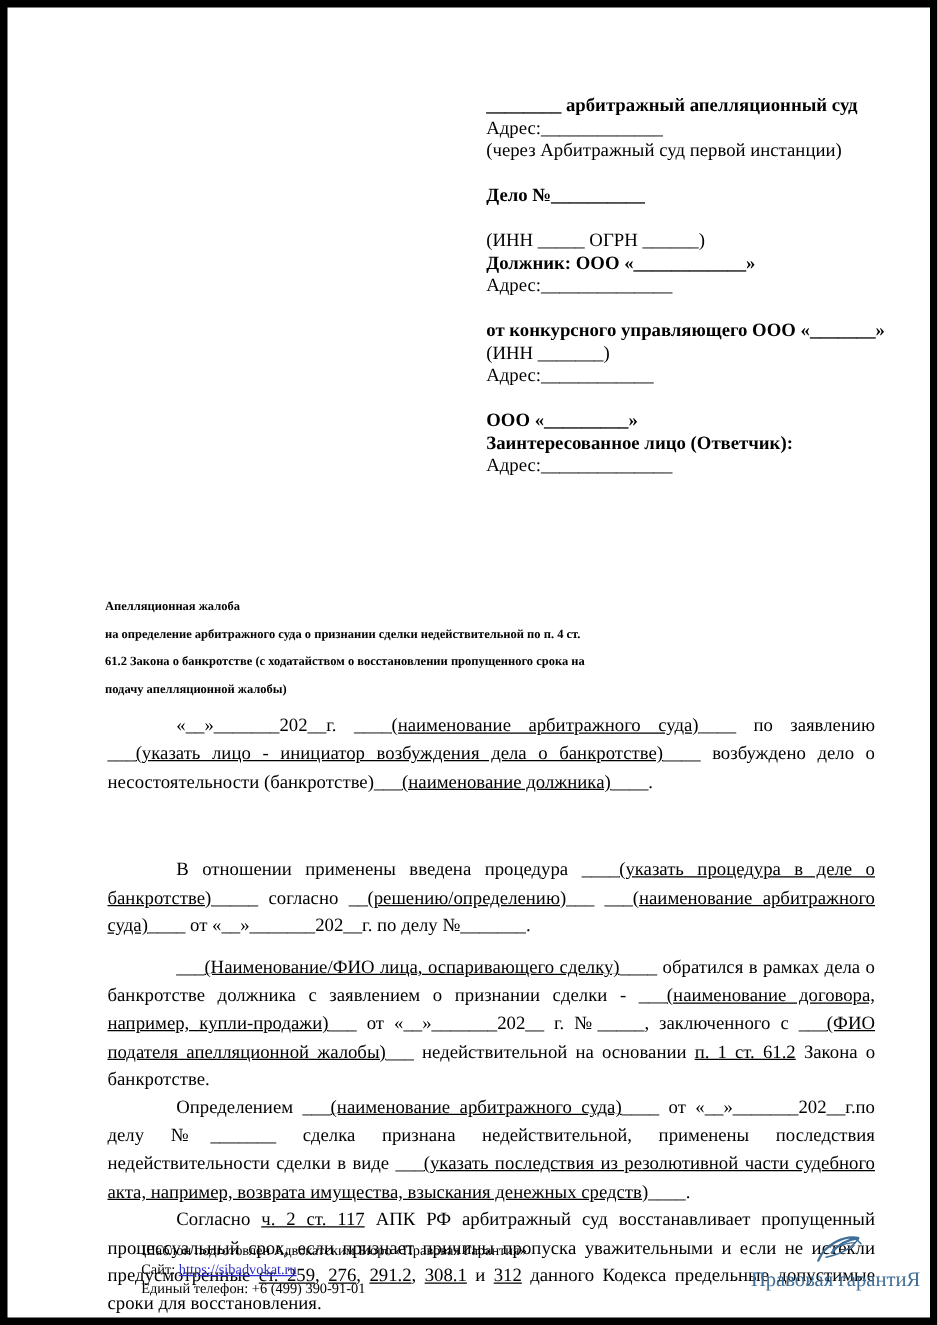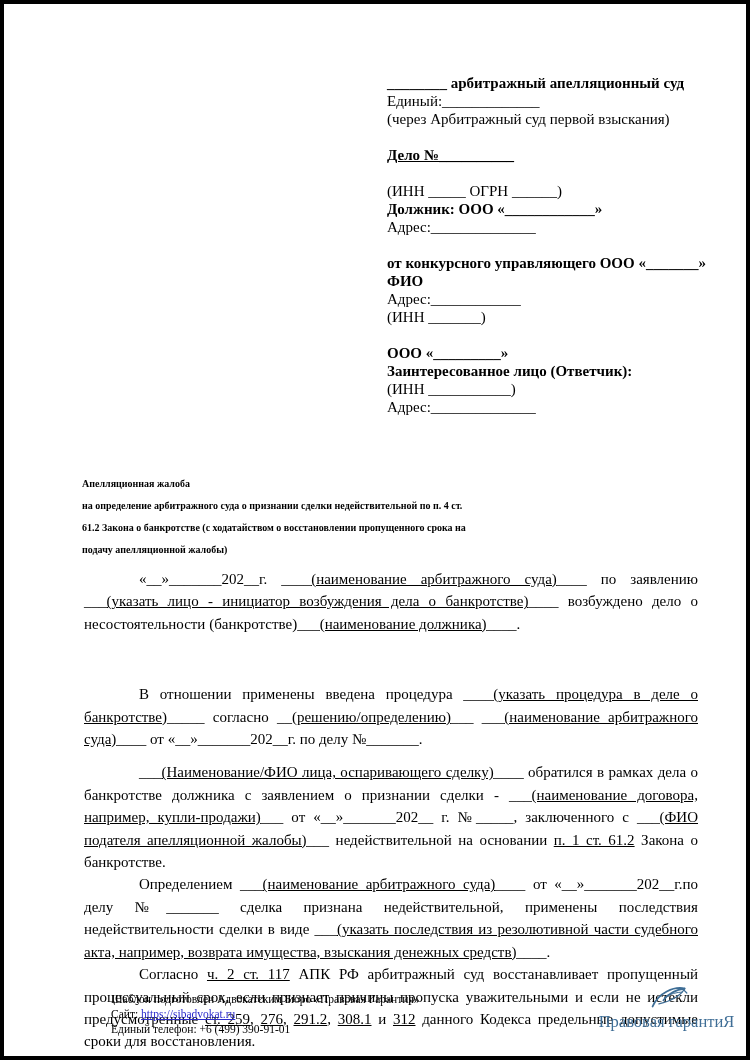--- a/index.html
+++ b/index.html
@@ -1,25 +1,25 @@
 <!DOCTYPE html>
 <html style="--link: #2b2bcc; --logo: #3f6e96;"><head>
 <meta charset="utf-8">
 <style>
   html,body{margin:0;padding:0;background:#fff;}
   .page{
     position:relative;width:750px;height:1060px;background:#ffffff;
     font-family:"Liberation Serif", serif;color:#000;
-    border:4px solid #000000;box-sizing:border-box;overflow:hidden;
+    border:6px solid #000000;box-sizing:border-box;overflow:hidden;
   }
   
   .header-block{position:absolute;left:383px;top:70px;width:340px;font-size:15px;line-height:18px;}
   .hline{min-height:18px;white-space:nowrap;}
   .hline.bold{font-weight:700;}
-  .hline.bold-underline{font-weight:700;text-decoration:underline;}
+  .hline.bold-underline{font-weight:700;}
   .hline.spacer{height:18px;}
   
   .doc-title{position:absolute;left:78px;top:425px;width:616px;text-align:left;
     font-weight:700;font-size:10px;line-height:22px;margin-top:44px;}
   .tline{min-height:22px;white-space:nowrap;}
   
   .doc-body{position:absolute;left:80px;top:516px;width:614px;font-size:15px;
     line-height:22.4px;text-align:justify;}
   .doc-body p{margin:0;text-indent:55px;}
   .doc-body p.gap{margin-bottom:11px;margin-top:48px;}
@@ -33,37 +33,35 @@
   .logo .icon-wrap{height:28px;line-height:28px;}
   .logo .logo-text{font-size:16.5px;line-height:20px;font-family:"Liberation Serif",serif;}
 </style>
 </head>
 <body>
 
 <div class="page">
 
   <div class="header-block">
       <div class="hline bold">________ арбитражный апелляционный суд</div>
-      <div class="hline normal">Единый:_____________</div>
-      <div class="hline normal">(через Арбитражный суд первой взыскания)</div>
+      <div class="hline normal">Адрес:_____________</div>
+      <div class="hline normal">(через Арбитражный суд первой инстанции)</div>
       <div class="hline spacer"></div>
       <div class="hline bold-underline">Дело №__________</div>
       <div class="hline spacer"></div>
       <div class="hline normal">(ИНН _____ ОГРН ______)</div>
       <div class="hline bold">Должник: ООО «____________»</div>
       <div class="hline normal">Адрес:______________</div>
       <div class="hline spacer"></div>
       <div class="hline bold">от конкурсного управляющего ООО «_______»</div>
-      <div class="hline bold">ФИО</div>
+      <div class="hline normal">(ИНН _______)</div>
       <div class="hline normal">Адрес:____________</div>
-      <div class="hline normal">(ИНН _______)</div>
       <div class="hline spacer"></div>
       <div class="hline bold">ООО «_________»</div>
       <div class="hline bold">Заинтересованное лицо (Ответчик):</div>
-      <div class="hline normal">(ИНН ___________)</div>
       <div class="hline normal">Адрес:______________</div>
     </div>
 
   <div class="doc-title">
       <div class="tline normal">Апелляционная жалоба</div>
       <div class="tline normal">на определение арбитражного суда о признании сделки недействительной по п. 4 ст.</div>
       <div class="tline normal">61.2 Закона о банкротстве (с ходатайством о восстановлении пропущенного срока на</div>
       <div class="tline normal">подачу апелляционной жалобы)</div>
     </div>
 

